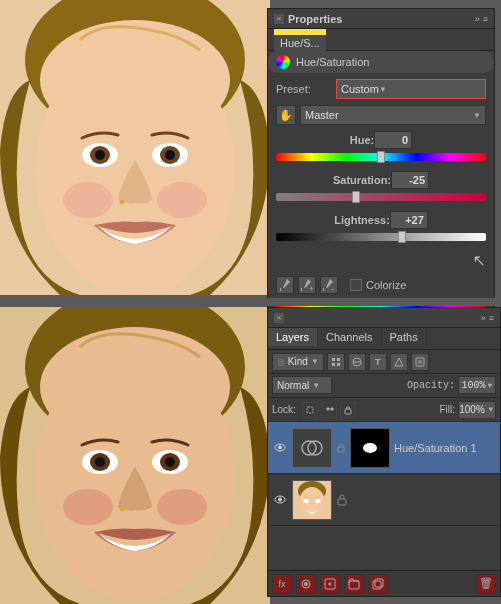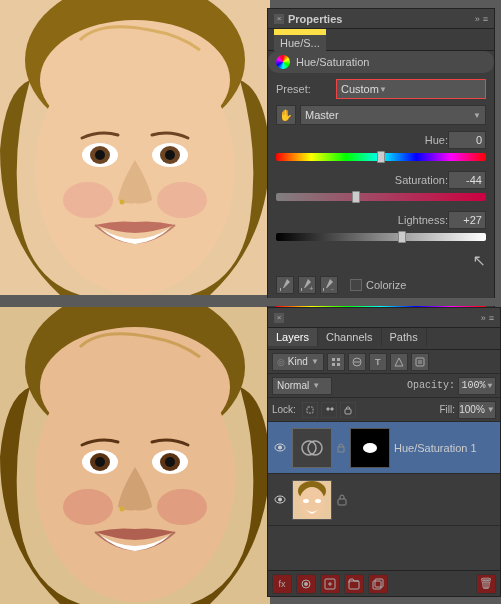--- a/index.html
+++ b/index.html
@@ -179,22 +179,23 @@
       justify-content: space-between;
       cursor: pointer;
     }
 
     .slider-row {
       margin-bottom: 8px;
     }
     .slider-label-row {
       display: flex;
       align-items: center;
-      justify-content: flex-end;
+      justify-content: center;
       margin-bottom: 2px;
+      font-weight: bold;
     }
     .slider-label {
       color: #bbb;
       font-size: 11px;
     }
     .slider-value {
       background: #555;
       border: 1px solid #333;
       color: #ddd;
       font-size: 11px;
@@ -386,21 +387,21 @@
       display: flex;
       align-items: center;
       justify-content: center;
       cursor: pointer;
       font-size: 10px;
       color: #aaa;
     }
 
     .layers-toolbar2 {
       display: flex;
-      align-items: center;
+      align-items: flex-end;
       padding: 3px 4px;
       gap: 1px;
       border-bottom: 1px solid #2a2a2a;
       height: 24px;
       flex-shrink: 0;
     }
     .blend-dropdown {
       display: flex;
       align-items: center;
       background: #555;
@@ -735,21 +736,21 @@
       <div class="slider-track-container">
         <div class="slider-track hue-track" style="width:100%;"></div>
         <div class="slider-thumb" style="left:calc(50% - 4px);"></div>
       </div>
     </div>
 
     <div class="slider-row">
       <div class="slider-label-row">
         <span class="slider-label">Saturation:</span>
         <div class="slider-value">
-          <span>-44</span>
+          <span>-25</span>
         </div>
       </div>
       <div class="slider-track-container">
         <div class="slider-track sat-track" style="width:100%;background:linear-gradient(to right, #808080, #cc0040);"></div>
         <div class="slider-thumb" style="left:calc(38% - 4px);"></div>
       </div>
     </div>
 
     <div class="slider-row">
       <div class="slider-label-row">

